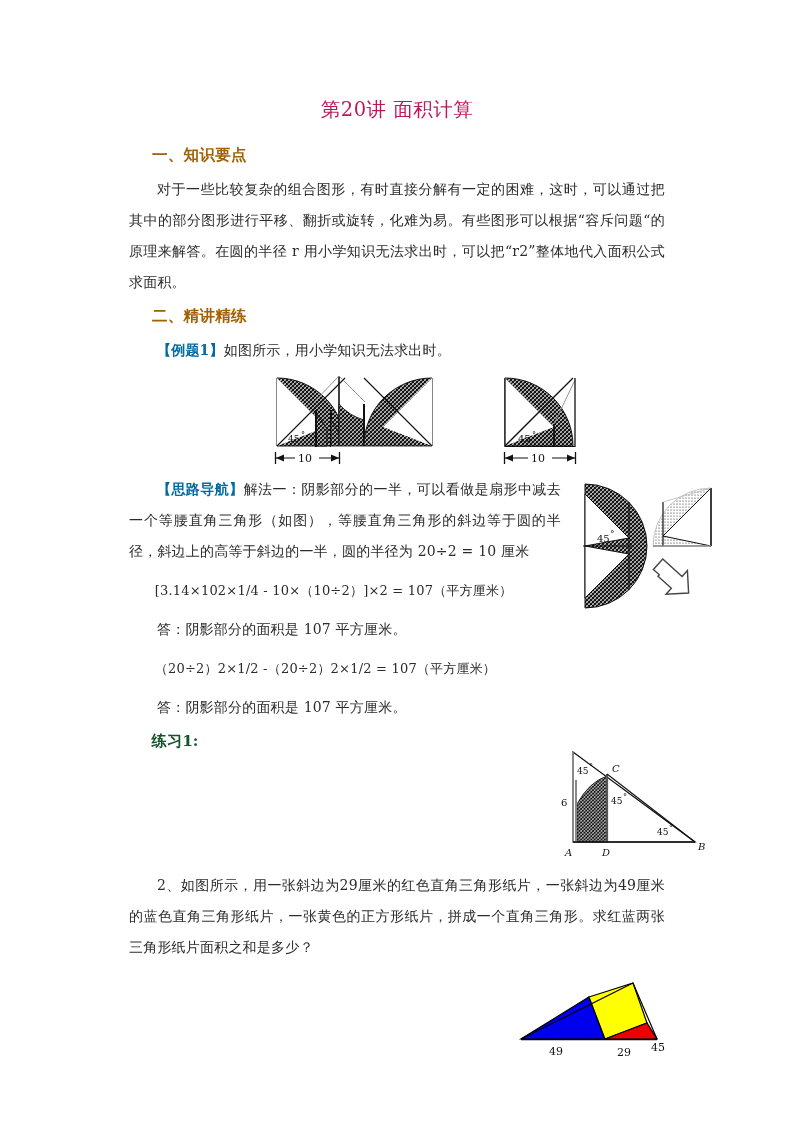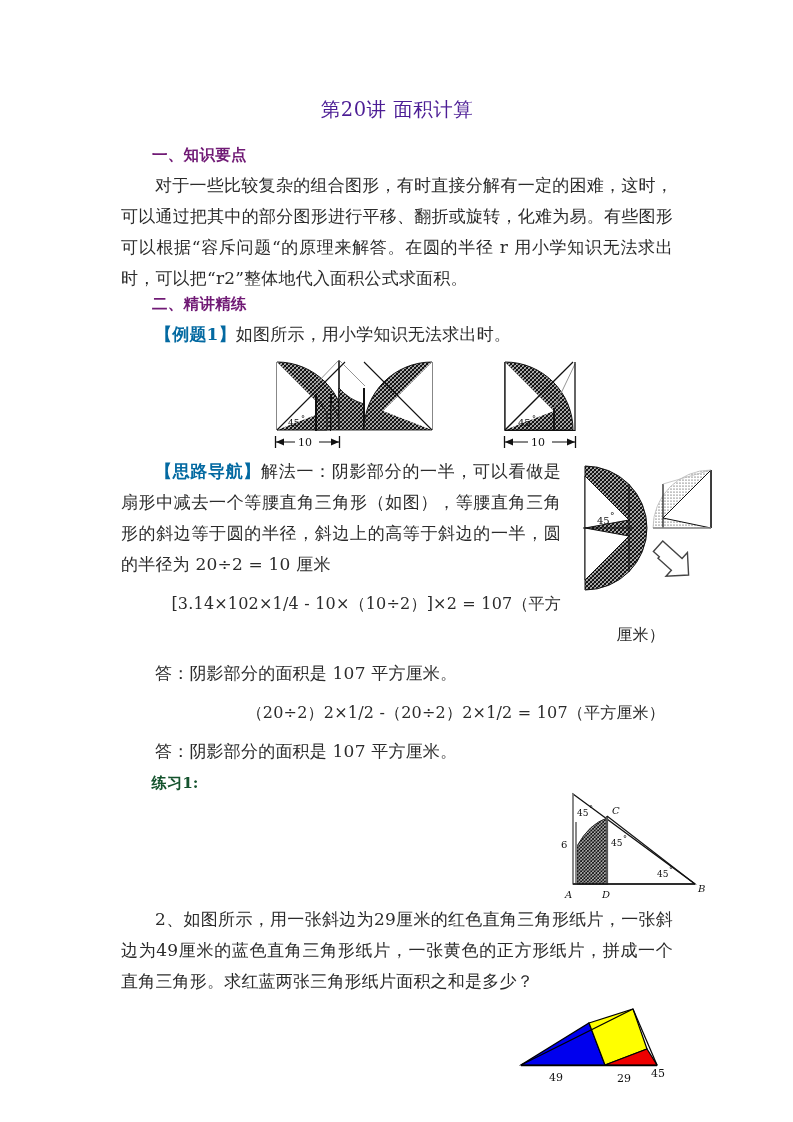--- a/index.html
+++ b/index.html
@@ -27,47 +27,46 @@
     top: 96px;
     width: 552px;
   }
   .doc-title {
     text-align: center;
     font-size: 19.5px;
     letter-spacing: 0.5px;
     margin: 0 0 22px 0;
     font-weight: normal;
     font-family: "DejaVu Serif", "Liberation Serif", serif;
-    color: #4c1d95;
+    color: #be185d;
   }
   .sec-head {
     font-size: 15.5px;
     font-weight: bold;
     margin: 0 0 4px 0;
     text-indent: 2em;
-    color: #701a75;
+    color: #a16207;
     letter-spacing: 0.3px;
   }
   p.body {
-    font-size: 17px;
+    font-size: 14px;
     line-height: 31px;
-    margin: 0;
+    margin: 8px;
     text-indent: 2em;
     text-align: justify;
     color: #2b2b2b;
     letter-spacing: 0.2px;
   }
   p.formula {
-    font-size: 16px;
+    font-size: 13px;
     line-height: 31px;
-    margin: 8px;
+    margin: 0;
     text-indent: 2.6em;
     color: #2b2b2b;
     letter-spacing: 0.2px;
-    text-align: right;
   }
   .lbl {
     font-weight: bold;
     color: #0369a1;
   }
   .sub-head {
     font-size: 15.3px;
     font-weight: bold;
     margin: 6px 0 0 0;
     text-indent: 2em;

